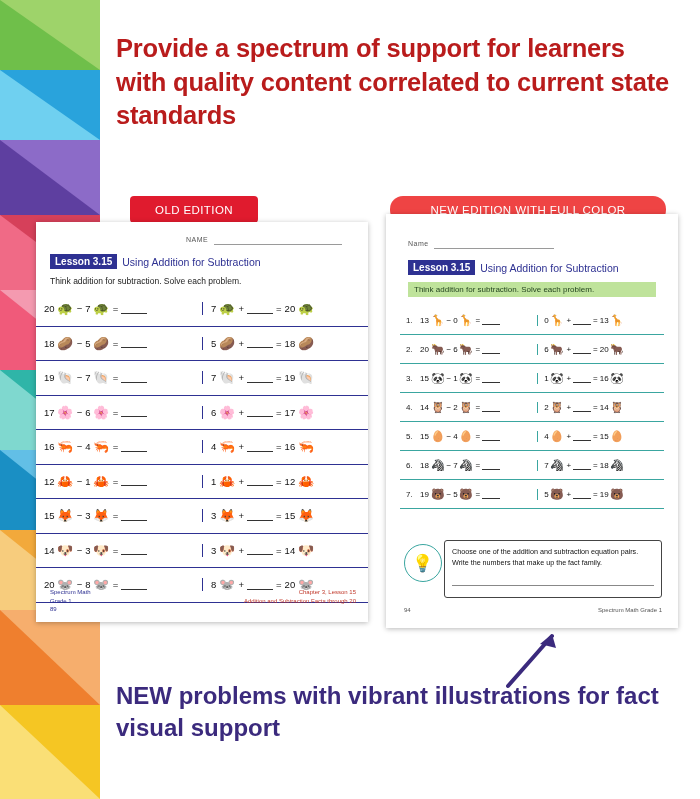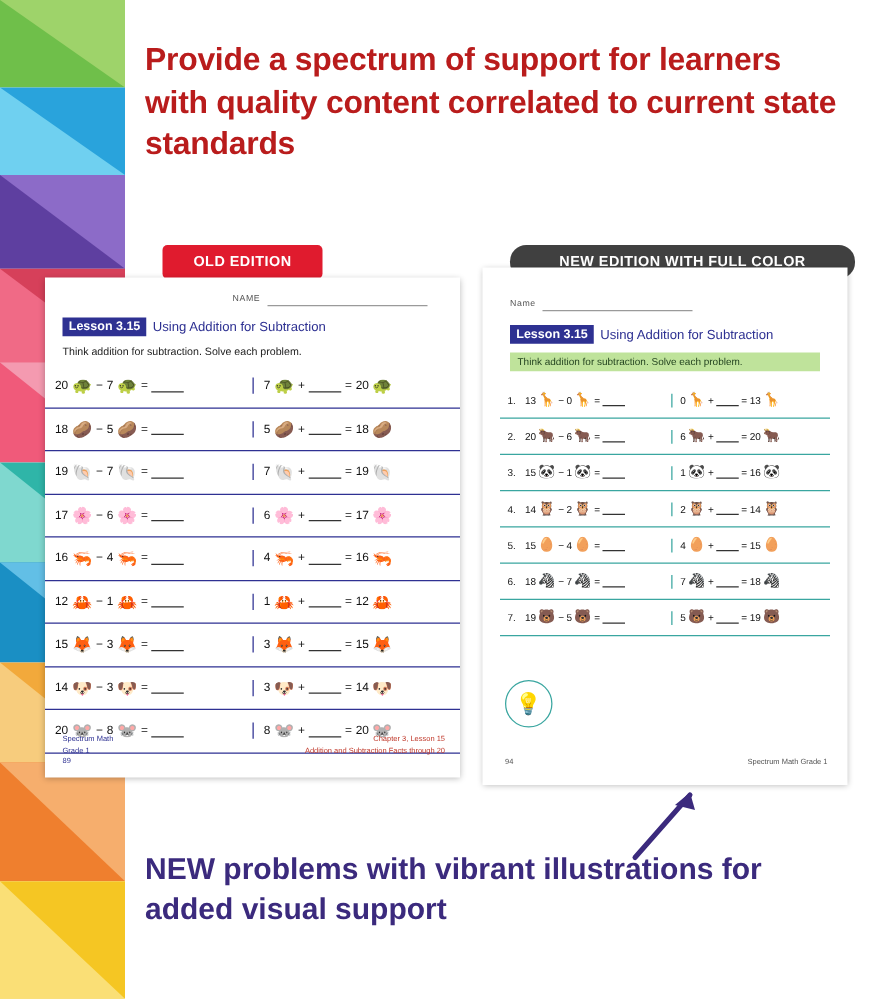--- a/index.html
+++ b/index.html
@@ -52,37 +52,37 @@
     color: #3b2a7d;
     font-size: 24px;
     font-weight: bold;
     line-height: 1.32;
   }
   
   .badge {
     position: absolute;
     color: #fff;
     font-size: 11.5px;
-    font-weight: bold;
+    font-weight: normal;
     letter-spacing: 0.4px;
     display: flex;
     align-items: center;
     justify-content: center;
     text-align: left;
   }
   .badge-old {
     left: 130px; top: 196px;
     width: 128px; height: 27px;
     background: #e01b2e;
     border-radius: 4px;
   }
   .badge-new {
-    left: 408px; top: 196px;
+    left: 390px; top: 196px;
     width: 276px; height: 27px;
-    background: #404040;
+    background: #ef4444;
     border-radius: 13px;
   }
   
   .page {
     position: absolute;
     background: #ffffff;
     box-shadow: 0 1px 5px rgba(0,0,0,0.28);
     overflow: hidden;
   }
   .page-old { left: 36px;  top: 222px; width: 332px; height: 400px; }
@@ -645,23 +645,27 @@
           <span>+</span>
           <span class="blank-s"></span>
           <span>=</span>
           <span>19</span>
           <span class="ico ico-sm">🐻</span>
         </div>
       </div>
     </div>
 
   <div class="bulb">💡</div>
+  <div class="activity">
+    <span>Choose one of the addition and subtraction equation pairs. Write the numbers that make up the fact family.</span>
+    <div class="activity-rule"></div>
+  </div>
 
   <div class="foot foot-grey" style="left:18px; top:392px;">94</div>
   <div class="foot foot-grey" style="right:16px; top:392px;">Spectrum Math Grade 1</div>
 </div>
 
 <svg class="arrow" viewBox="0 0 70 60">
   <path d="M8 56 C 22 40, 38 22, 52 6" stroke="#3b2a7d" stroke-width="4" fill="none" stroke-linecap="round"></path>
   <path d="M52 4 L 40 14 L 56 18 Z" fill="#3b2a7d"></path>
 </svg>
 
-<div class="footline">NEW problems with vibrant illustrations for added visual support</div>
+<div class="footline">NEW problems with vibrant illustrations for fact visual support</div>
 
 </body></html>

